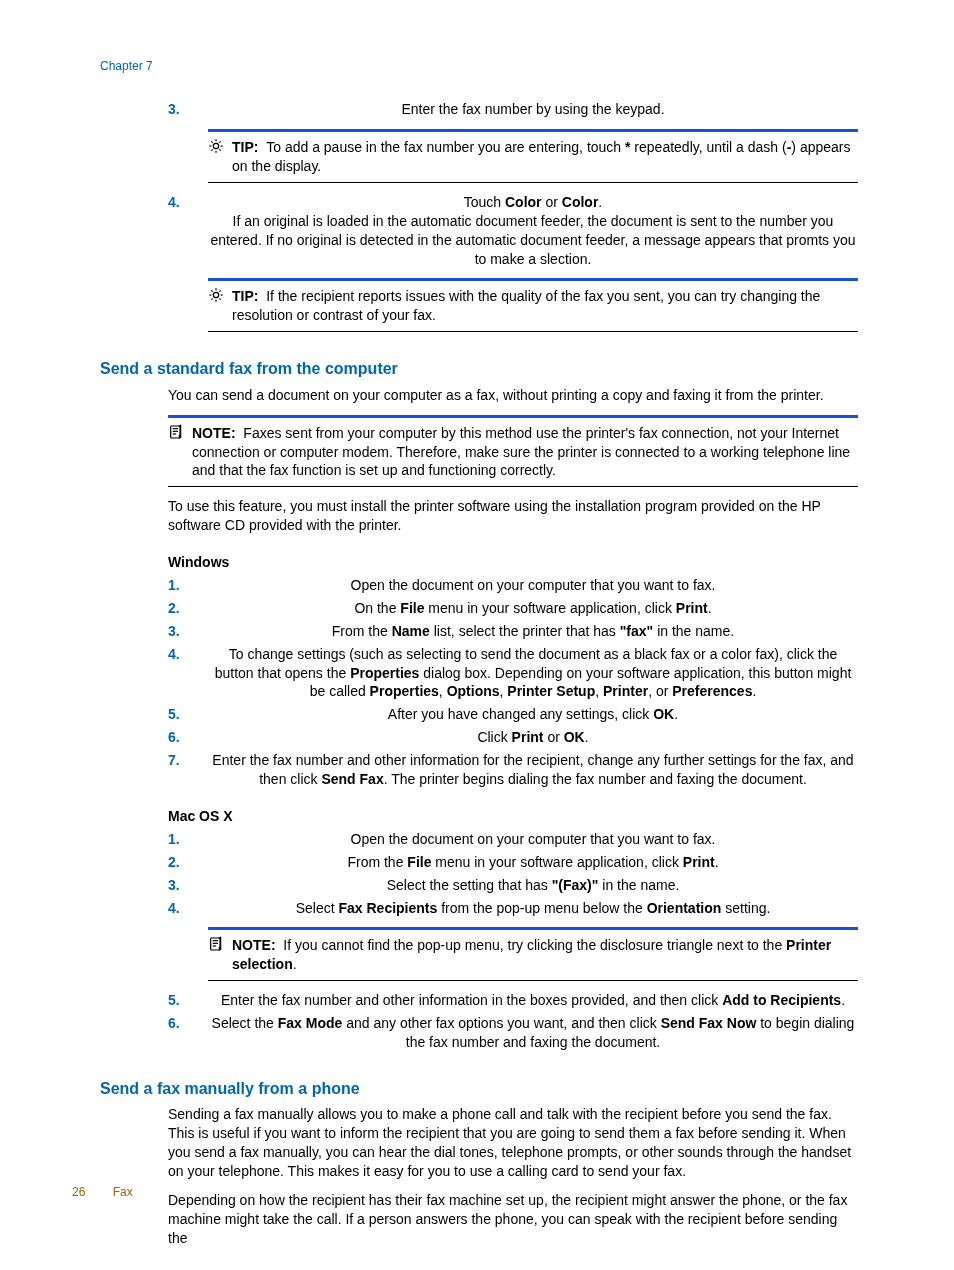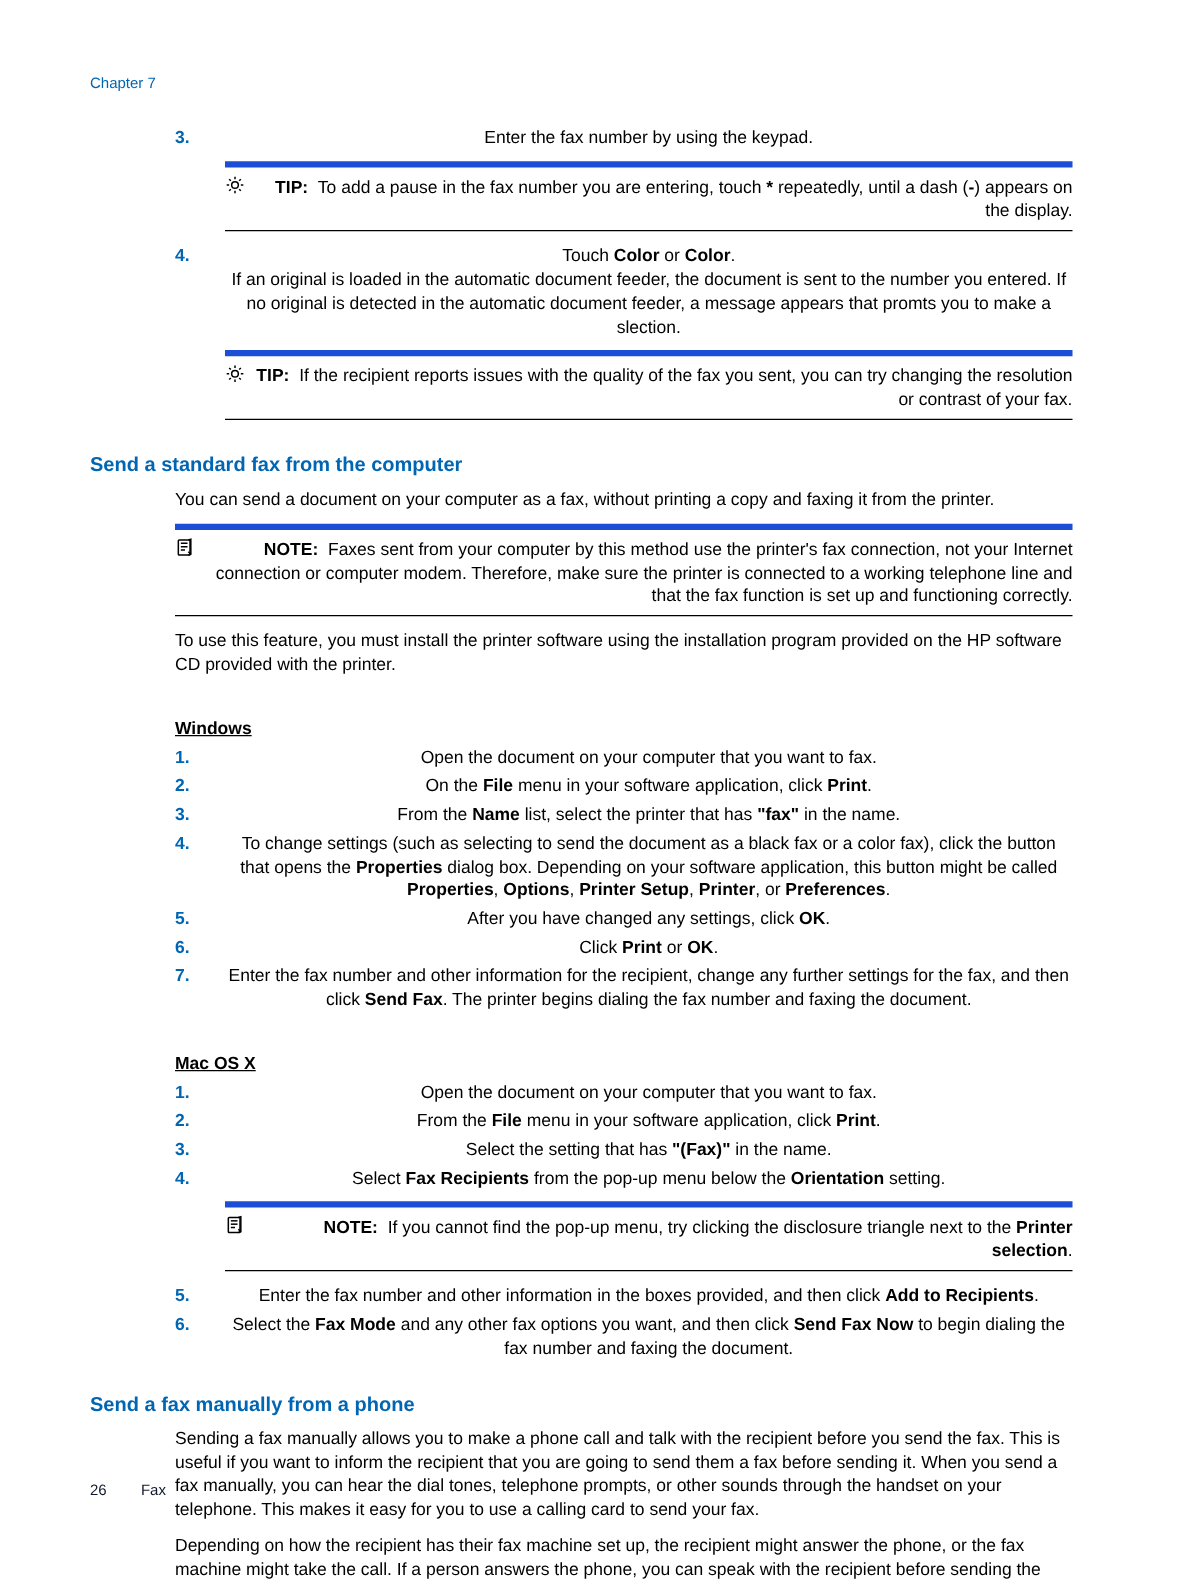--- a/index.html
+++ b/index.html
@@ -8,21 +8,21 @@
     padding: 0;
     background: #fff;
     font-family: Arial, Helvetica, sans-serif;
     font-size: 14px;
     color: #000;
     line-height: 1.35;
   }
   .page {
     width: 930px;
     height: 1270px;
-    padding: 58px 72px 40px 72px;
+    padding: 58px 72px 40px 100px;
     position: relative;
   }
   .chapter-label {
     color: #0066b3;
     font-size: 12px;
     margin-bottom: 26px;
   }
   .content-col {
     margin-left: 68px;
   }
@@ -40,59 +40,57 @@
     color: #0066b3;
     font-weight: bold;
     width: 40px;
     flex-shrink: 0;
   }
   .numlist .body {
     flex: 1;
     text-align: center;
   }
   .callout {
-    border-top: 5px solid #1d4ed8;
+    border-top: 3px solid #1d4ed8;
     border-bottom: 1px solid #000;
     padding: 6px 0;
     margin: 6px 0 10px 40px;
     display: flex;
     align-items: flex-start;
-    text-align: right;
   }
   .callout .cicon {
     width: 24px;
     flex-shrink: 0;
     text-align: left;
     font-size: 14px;
     line-height: 1.2;
   }
   .callout .ctext {
     flex: 1;
   }
   .callout .clabel { font-weight: bold; }
   h2.section {
     color: #0066b3;
     font-size: 16px;
     font-weight: bold;
     margin: 26px 0 6px 0;
   }
   .subhead {
     font-weight: bold;
-    margin: 32px 0 4px 0;
-    text-decoration: underline;
+    margin: 18px 0 4px 0;
   }
   .para {
     margin: 4px 0 10px 0;
   }
   .footer {
     position: absolute;
     left: 72px;
     bottom: 70px;
     font-size: 12px;
-    color: #0f172a;
+    color: #a16207;
   }
   .footer .pnum { margin-right: 24px; }
   b { font-weight: bold; }
 </style>
 </head>
 <body>
 
 <div class="page">
 
   <div class="chapter-label">Chapter 7</div>

